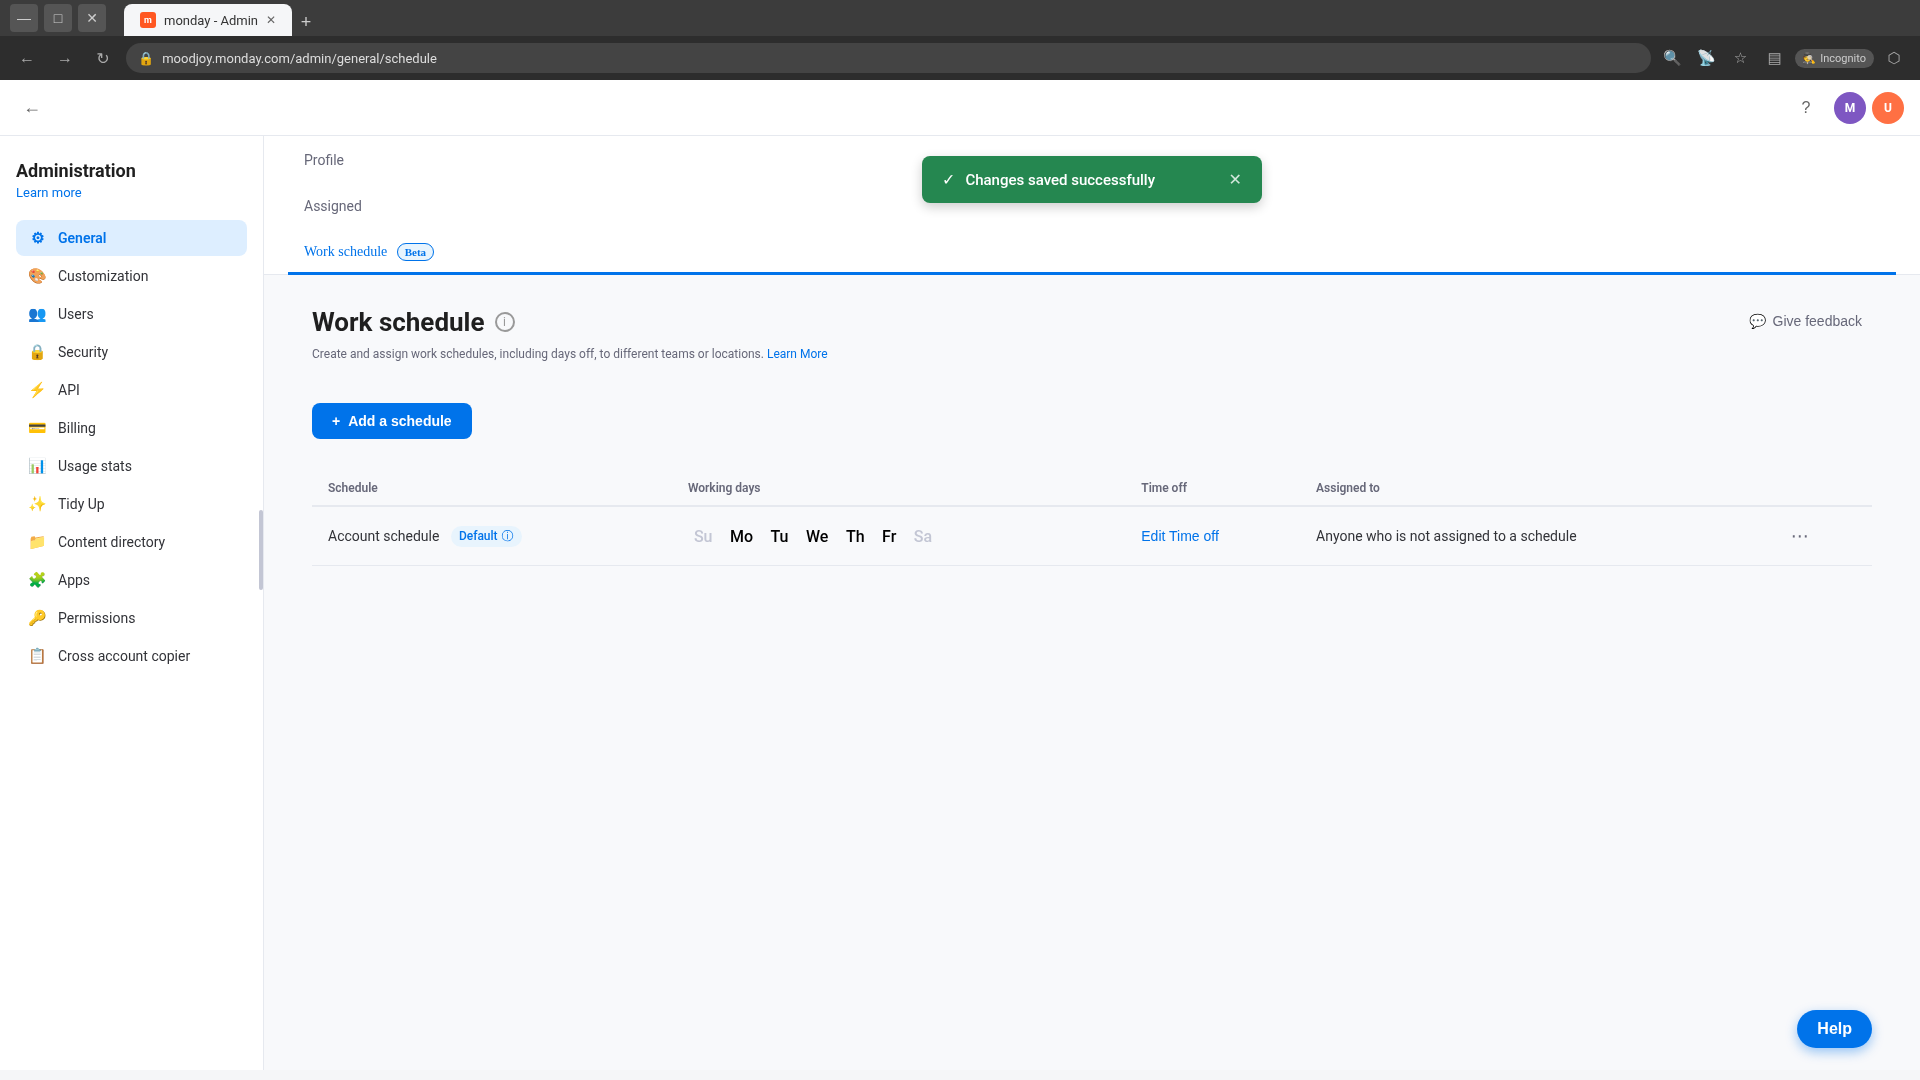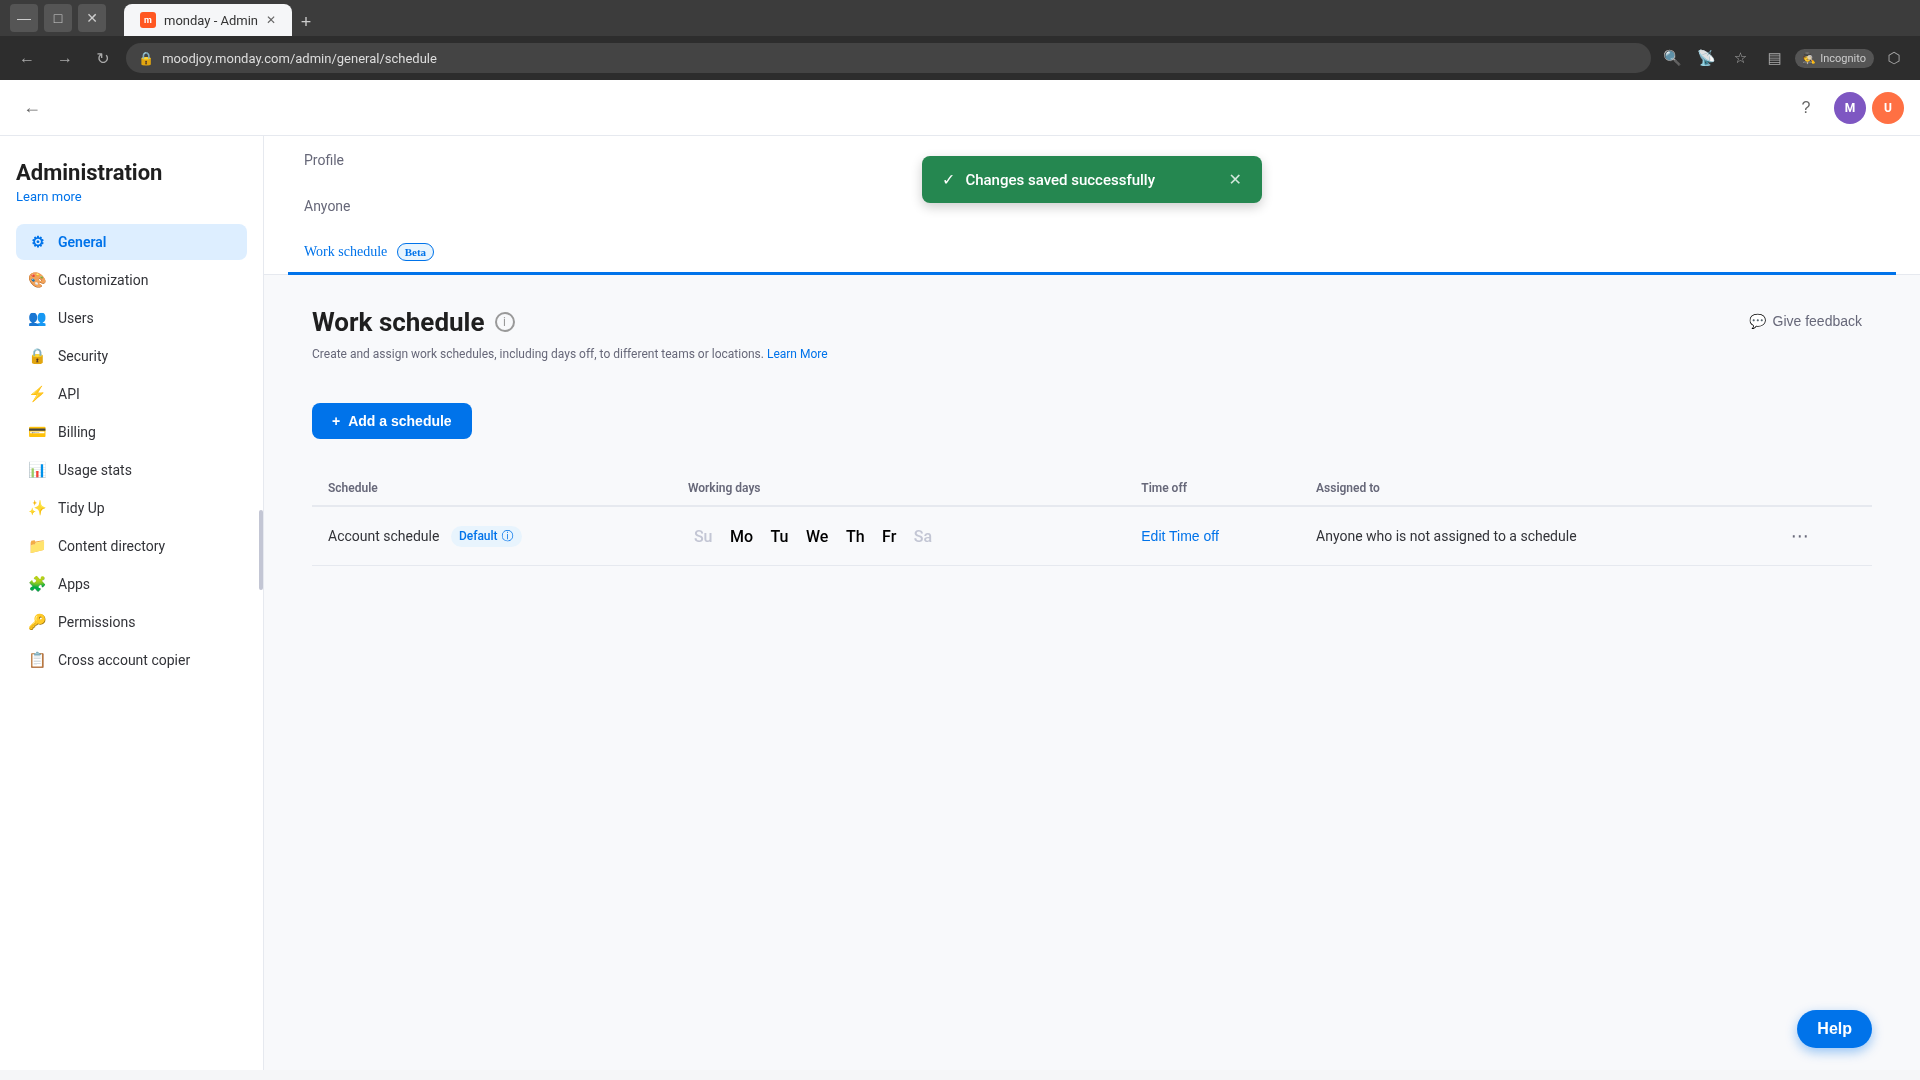--- a/index.html
+++ b/index.html
@@ -219,21 +219,21 @@
     
     .sidebar {
       width: 264px;
       background: #fff;
       border-right: 1px solid #e6e9ef;
       padding: 24px 16px;
       overflow-y: auto;
       flex-shrink: 0;
     }
     .sidebar-title {
-      font-size: 22px;
+      font-size: 18px;
       font-weight: 700;
       color: #1f1f1f;
       margin-bottom: 4px;
     }
     .sidebar-learn-more {
       font-size: 13px;
       color: #0073ea;
       cursor: pointer;
       margin-bottom: 20px;
     }
@@ -620,21 +620,21 @@
           <span>Changes saved successfully</span>
           <span class="toast-close">✕</span>
         </div>
       </div>
 
       <div class="tabs-container">
         <div class="tab-item">
           <span>Profile</span>
         </div>
         <div class="tab-item">
-          <span>Anyone</span>
+          <span>Assigned</span>
         </div>
         <div class="tab-item active">
           <span>Work schedule</span>
           <span class="tab-beta">Beta</span>
         </div>
       </div>
 
       <div class="page-content">
 
         <button class="give-feedback-btn">

